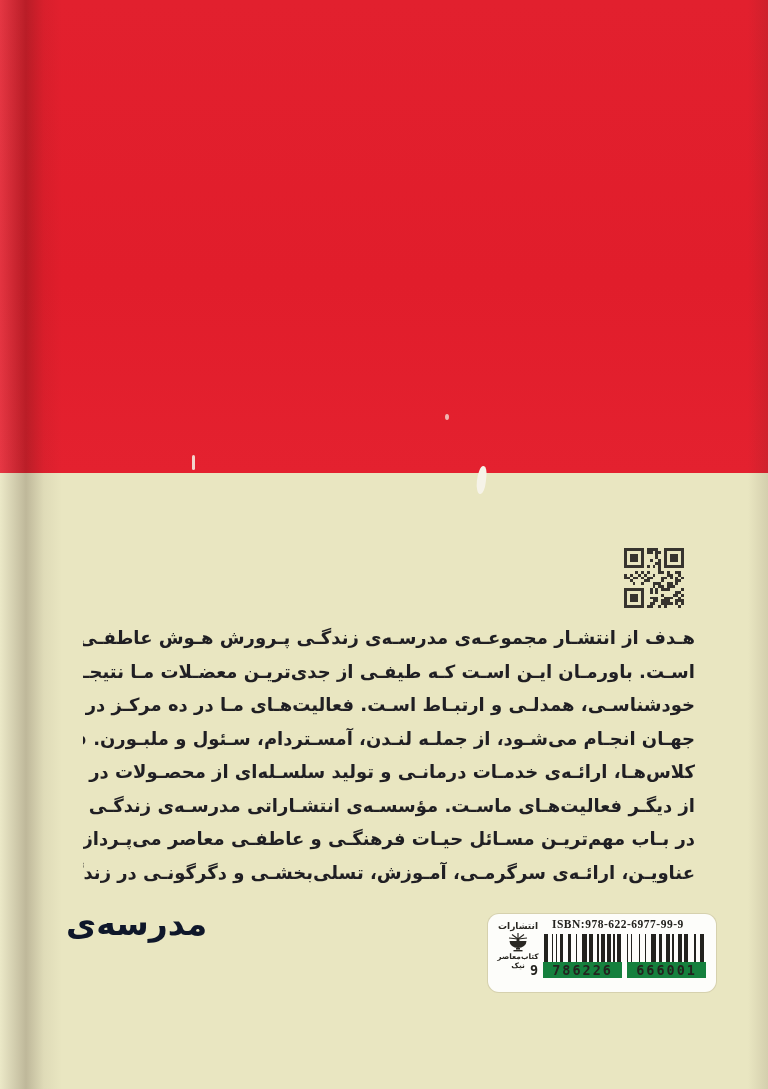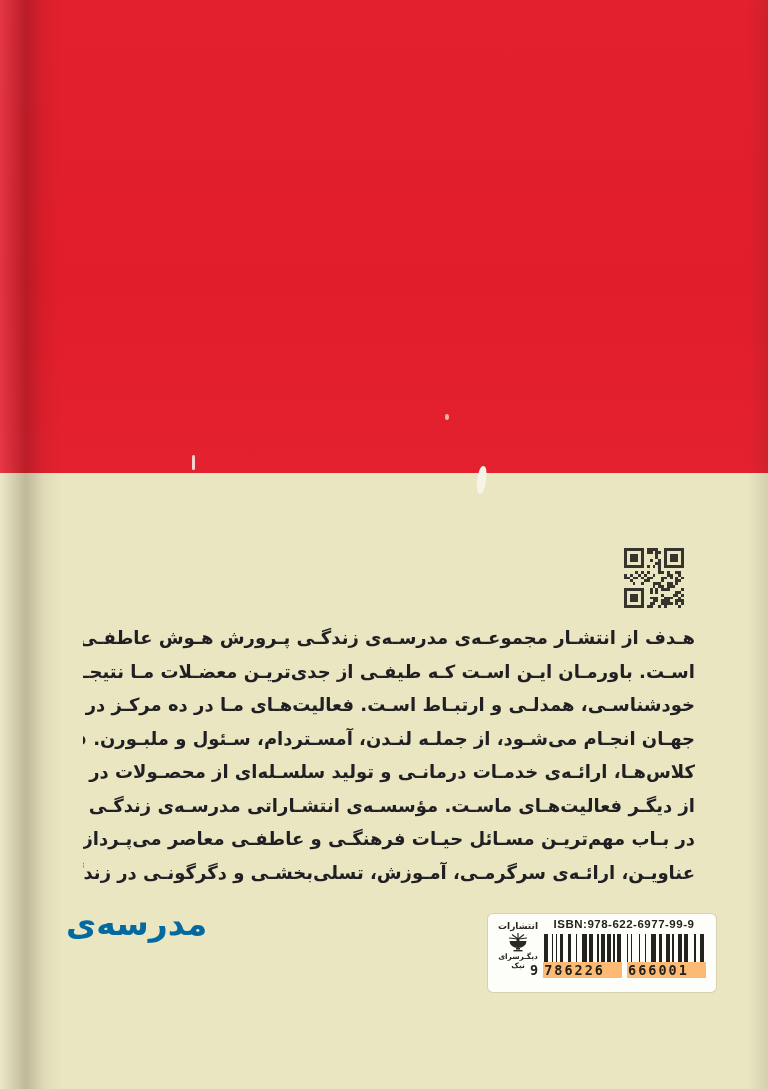--- a/index.html
+++ b/index.html
@@ -33,49 +33,49 @@
     position:absolute;left:83px;top:621px;width:612px;
     direction:rtl;color:#201f23;
     font-size:18px;font-weight:700;line-height:33.5px;
   }
   .paragraph .line{
     text-align:justify;text-align-last:justify;-moz-text-align-last:justify;
     white-space:nowrap;overflow:hidden;
   }
 
   .brand{
-    position:absolute;left:66px;top:903px;direction:rtl;color:#0369a1;
+    position:absolute;left:66px;top:903px;direction:rtl;color:#0f172a;
     font-weight:700;font-size:33px;line-height:41px;text-align:left;
   }
 
   .barcode-box{
     position:absolute;left:488px;top:914px;width:228px;height:78px;
-    background:#fdfdfa;border-radius:5px;
+    background:#fdfdfa;border-radius:11px;
     box-shadow:0 0 0 1px rgba(190,185,150,0.45);
   }
   .pub{
     position:absolute;left:4px;top:7px;width:52px;text-align:center;color:#2a2823;direction:rtl;
   }
   .pub .pub-top{font-size:9px;font-weight:700;line-height:10px;}
   .pub .pub-emblem{margin:1px auto 0;width:26px;height:20px;}
   .pub .pub-bottom{font-size:7.5px;font-weight:700;line-height:9px;}
   .isbn-label{
-    position:absolute;left:50px;top:4px;width:172px;text-align:center;
-    font-family:Liberation Sans, sans-serif;font-size:11.5px;font-weight:700;color:#23221e;
+    position:absolute;left:64px;top:4px;width:172px;text-align:left;
+    font-family:Liberation Serif, serif;font-size:11.5px;font-weight:700;color:#23221e;
     letter-spacing:0.5px;white-space:nowrap;
   }
   .bars{position:absolute;left:56px;top:20px;width:160px;height:44px;}
   .bars svg{width:100%;height:100%;shape-rendering:crispEdges;}
   .digits{
     position:absolute;left:42px;top:48px;width:176px;display:flex;align-items:flex-start;
     font-family:"DejaVu Sans Mono", monospace;font-size:13.5px;font-weight:700;color:#23221e;
     letter-spacing:2px;line-height:16px;
   }
   .digits .lead{flex:0 0 auto;margin-right:3px;}
-  .digits .grp{flex:1 1 auto;text-align:left;background:#fdba74;padding:0 1px;}
+  .digits .grp{flex:1 1 auto;text-align:center;background:#15803d;padding:0 1px;}
   .digits .gap{flex:0 0 5px;}
 </style>
 </head>
 <body>
 
 <div class="page">
 
   <div class="red-panel"></div>
 
   <div class="speck s1"></div>
@@ -320,21 +320,21 @@
             <line x1="13" y1="7" x2="19" y2="2.5" stroke-width="1.1"></line>
             <line x1="13" y1="7" x2="4" y2="6" stroke-width="1.1"></line>
             <line x1="13" y1="7" x2="22" y2="6" stroke-width="1.1"></line>
             <circle cx="13" cy="8" r="1.6" stroke="none"></circle>
             <path d="M4.5,9 a8.5,7 0 0 0 17,0 z" stroke="none"></path>
             <rect x="11" y="16" width="4" height="1.6" stroke="none"></rect>
             <rect x="8.5" y="18" width="9" height="1.4" stroke="none"></rect>
           </g>
         </svg>
       </div>
-      <div class="pub-bottom">دیگـر‌سرای نیک</div>
+      <div class="pub-bottom">کتاب‌معاصر نیک</div>
     </div>
     <div class="isbn-label">ISBN:978-622-6977-99-9</div>
     <div class="bars">
       <svg id="barcode-svg" viewBox="0 0 160 44" preserveAspectRatio="none" xmlns="http://www.w3.org/2000/svg">
           <rect x="0.00" y="0" width="3.50" height="44" fill="#23221e"></rect>
           <rect x="7.90" y="0" width="1.53" height="44" fill="#23221e"></rect>
           <rect x="11.85" y="0" width="1.53" height="34" fill="#23221e"></rect>
           <rect x="15.80" y="0" width="3.50" height="34" fill="#23221e"></rect>
           <rect x="23.70" y="0" width="3.50" height="34" fill="#23221e"></rect>
           <rect x="31.60" y="0" width="1.53" height="34" fill="#23221e"></rect>

